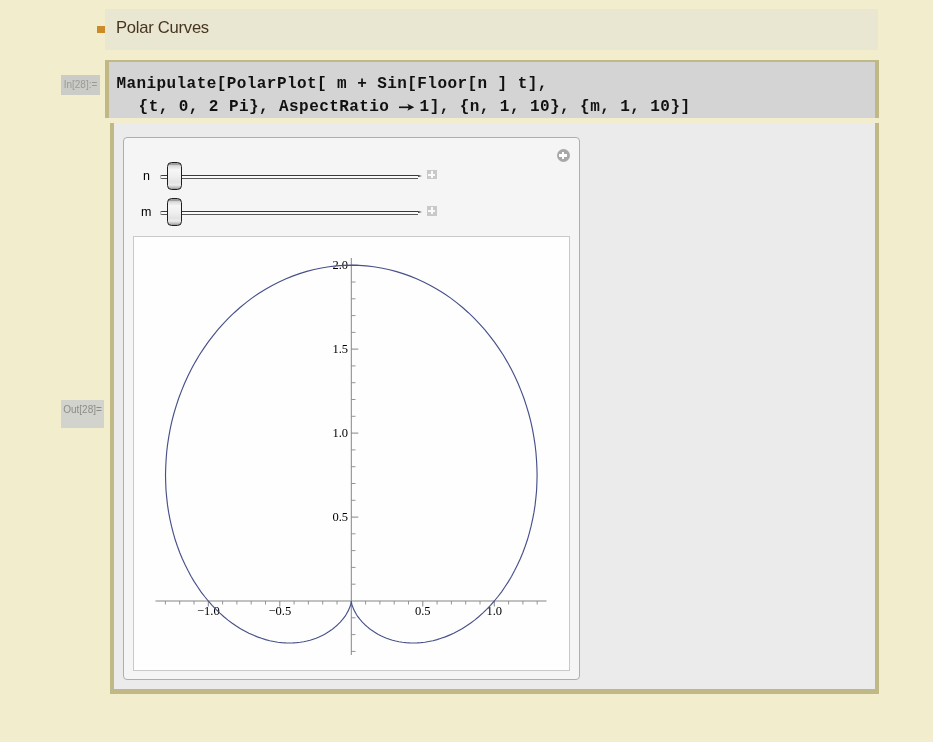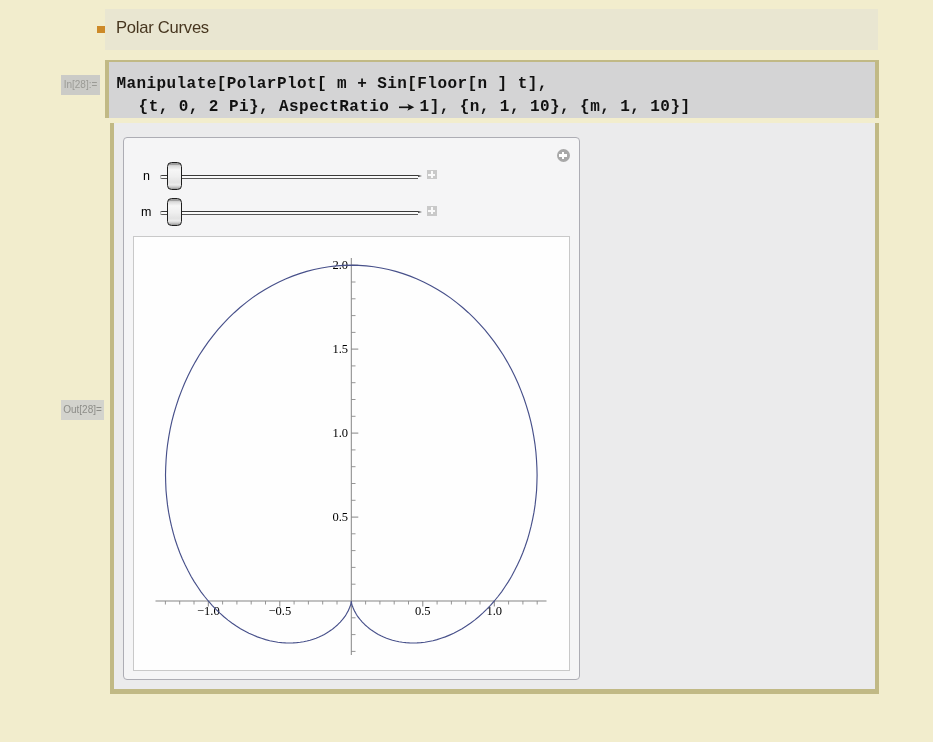--- a/index.html
+++ b/index.html
@@ -1,21 +1,21 @@
 <!DOCTYPE html>
 <html><head><meta charset="utf-8"><style>
 *{margin:0;padding:0;box-sizing:border-box}
 body{width:933px;height:742px;background:#f2edcd;transform:translateZ(0);font-family:"Liberation Sans",sans-serif;position:relative;overflow:hidden}
 .abs{position:absolute}
 
 .strip{left:105px;top:9px;width:773px;height:41px;background:#e9e6d1}
 .bullet{left:97px;top:26px;width:8px;height:7px;background:#cd8a28}
 .title{left:116px;top:17.6px;font-size:16.6px;font-weight:normal;color:#47361f;letter-spacing:-0.25px}
 .inlab{left:61px;top:75px;width:39px;height:20px;background:#cbcbc7;color:#9b9b96;font-size:10px;text-align:center;line-height:20px}
-.outlab{left:61px;top:400px;width:43px;height:20px;background:#d3d3cd;color:#8d8d88;font-size:10px;text-align:center;line-height:20px}
+.outlab{left:61px;top:400px;width:43px;height:28px;background:#d3d3cd;color:#8d8d88;font-size:10px;text-align:center;line-height:20px}
 .groupin{left:105px;top:60px;width:773.5px;height:58px;background:#d4d4d5;border:solid #c1b985;border-width:2.6px 4.7px 0 4.2px}
 .groupout{left:110px;top:123.4px;width:768.5px;height:570.9px;background:#ebebec;border:solid #c1b985;border-width:0 4.7px 5.5px 4px}
 .incell{position:absolute;left:0;top:0;width:764.6px;height:59.7px}
 .code text{font-family:"Liberation Mono",monospace;font-weight:bold;font-size:16px;fill:#111;letter-spacing:.43px}
 .panel{position:absolute;left:9px;top:14.1px;width:456.5px;height:543px;background:#f5f5f6;border:1px solid #adadb4;border-radius:4px}
 .cplus{position:absolute;right:9px;top:10.5px;width:13px;height:13px;border-radius:50%;background:#a8a8a8}
 .cplus::before{content:"";position:absolute;left:5.1px;top:2.9px;width:2.8px;height:7.2px;background:#fff}
 .cplus::after{content:"";position:absolute;top:5.1px;left:2.9px;height:2.8px;width:7.2px;background:#fff}
 .svar{position:absolute;font-size:12.5px;color:#000}
 .track{position:absolute;width:258px;height:3.6px;border-top:1.3px solid #3a3a3a;border-bottom:1.3px solid #585858;background:#fafafa;border-radius:2px 0 0 2px}

